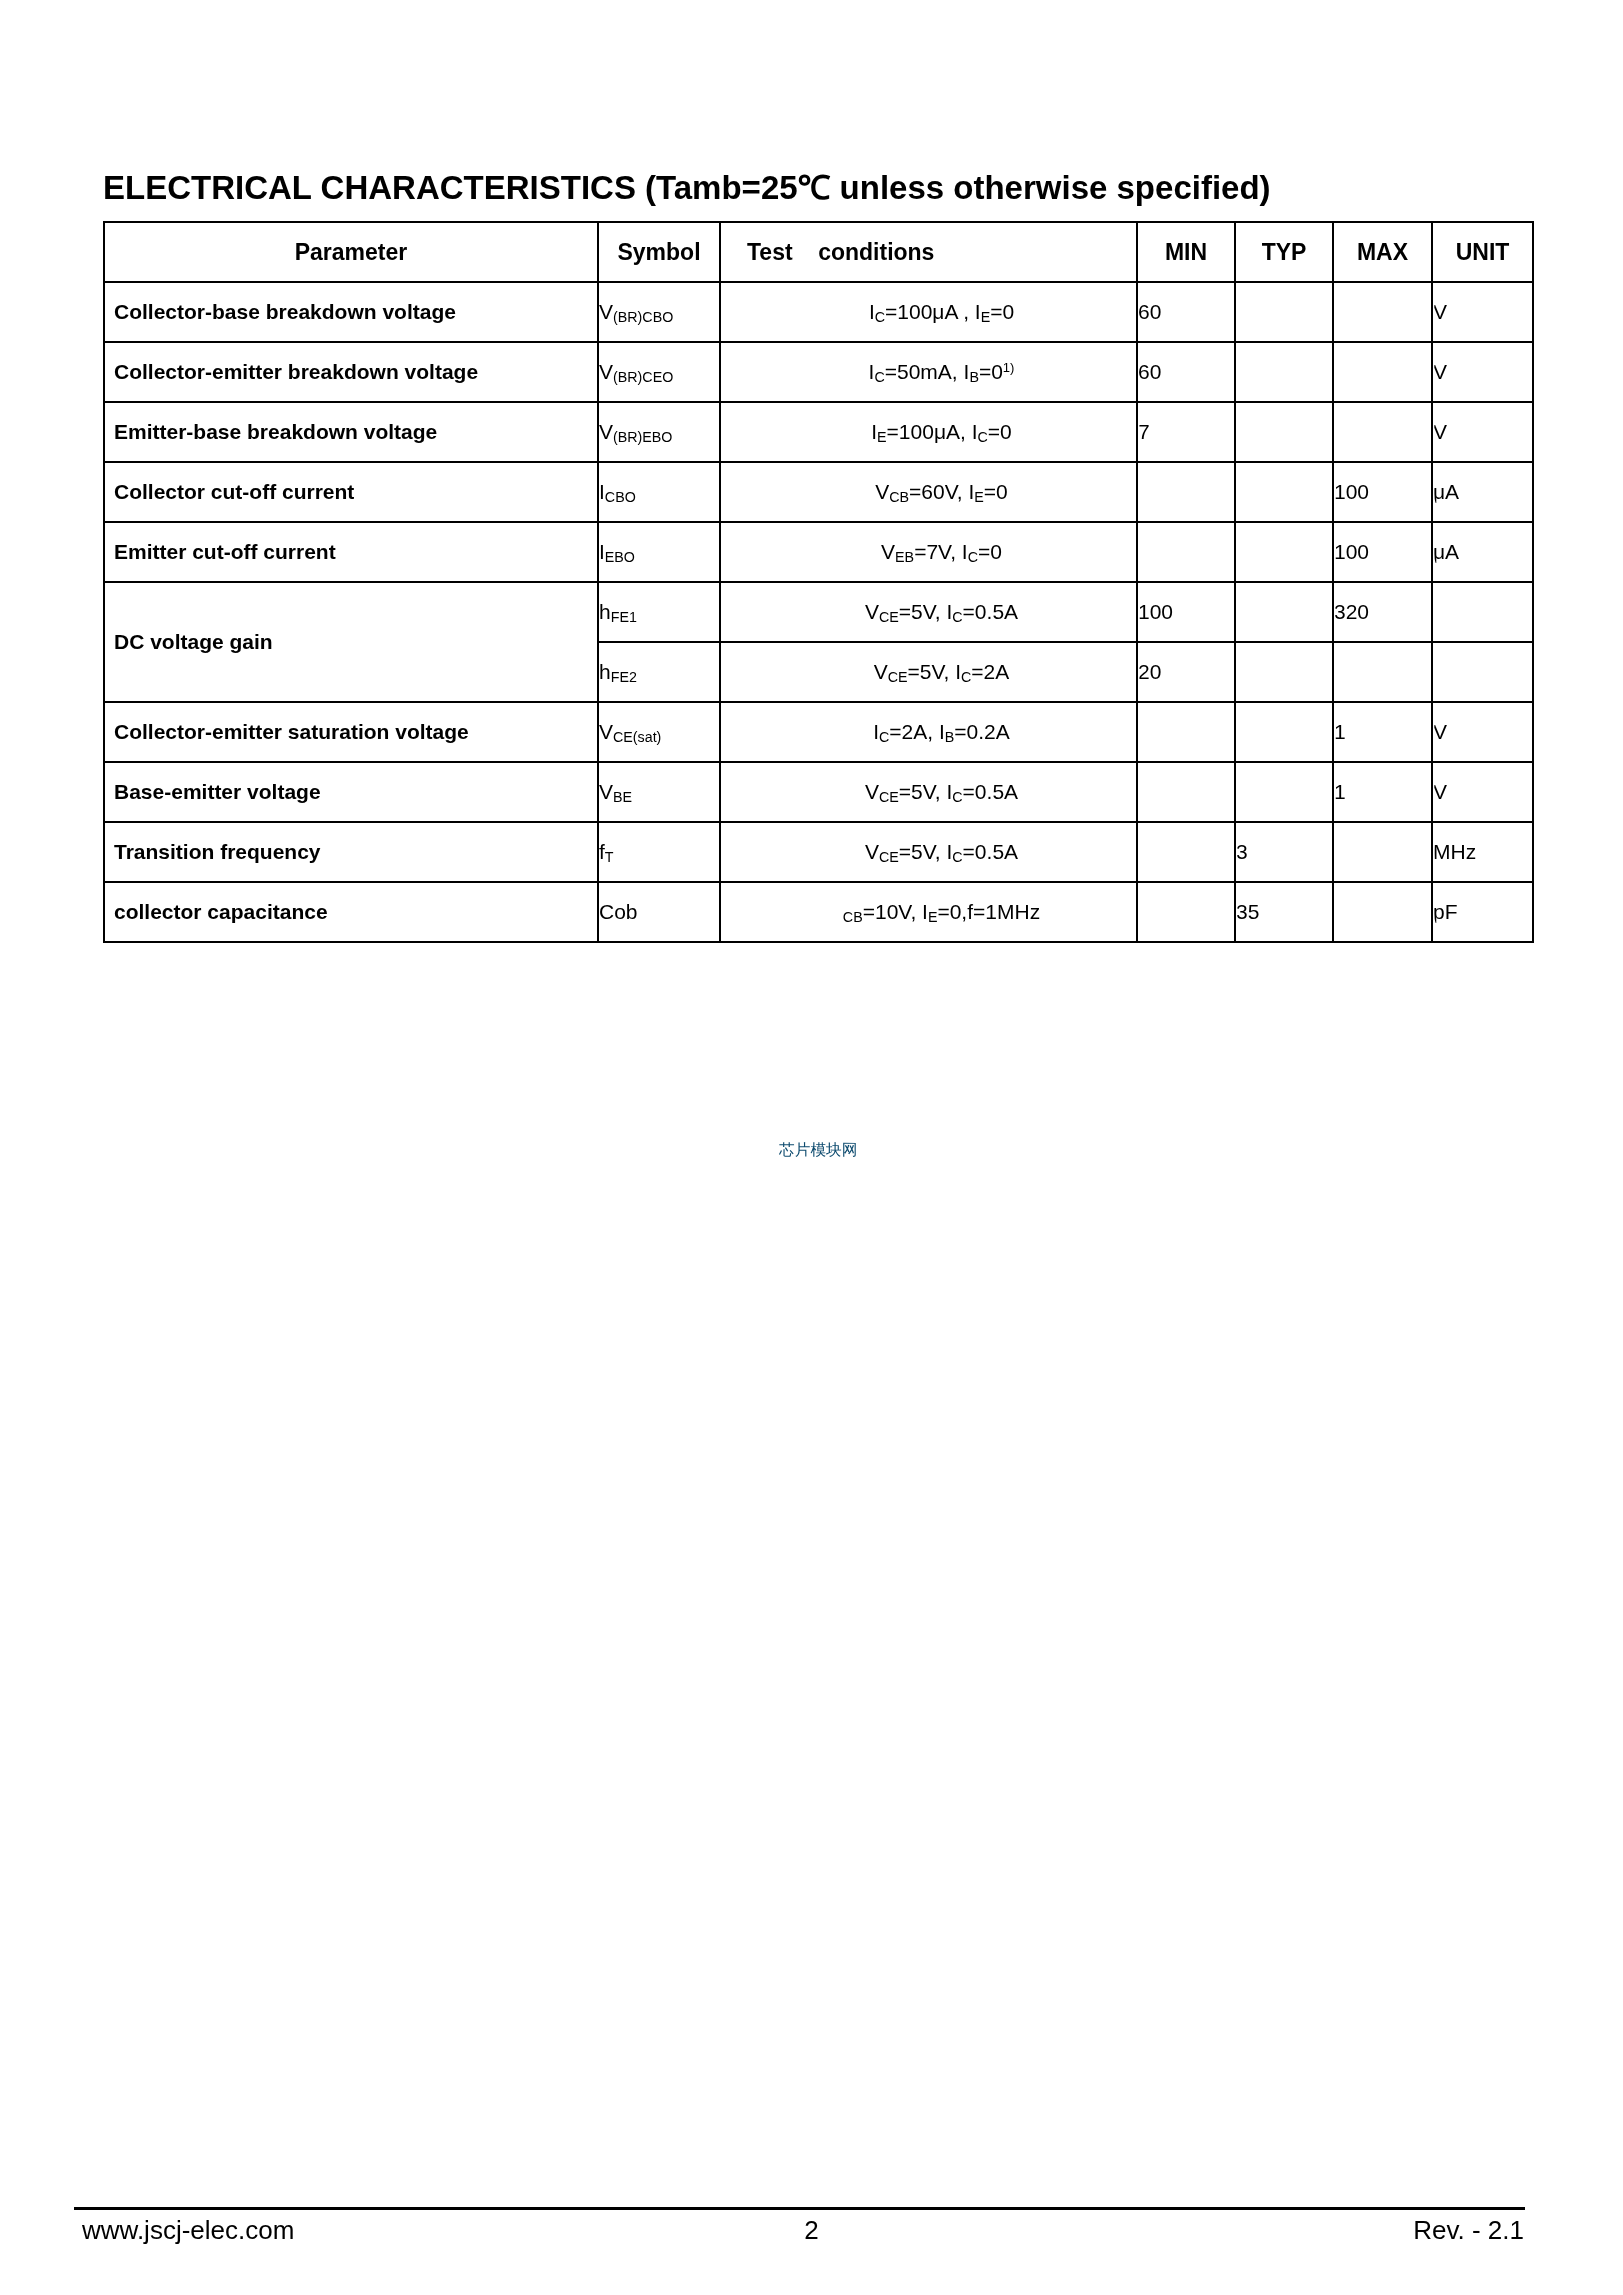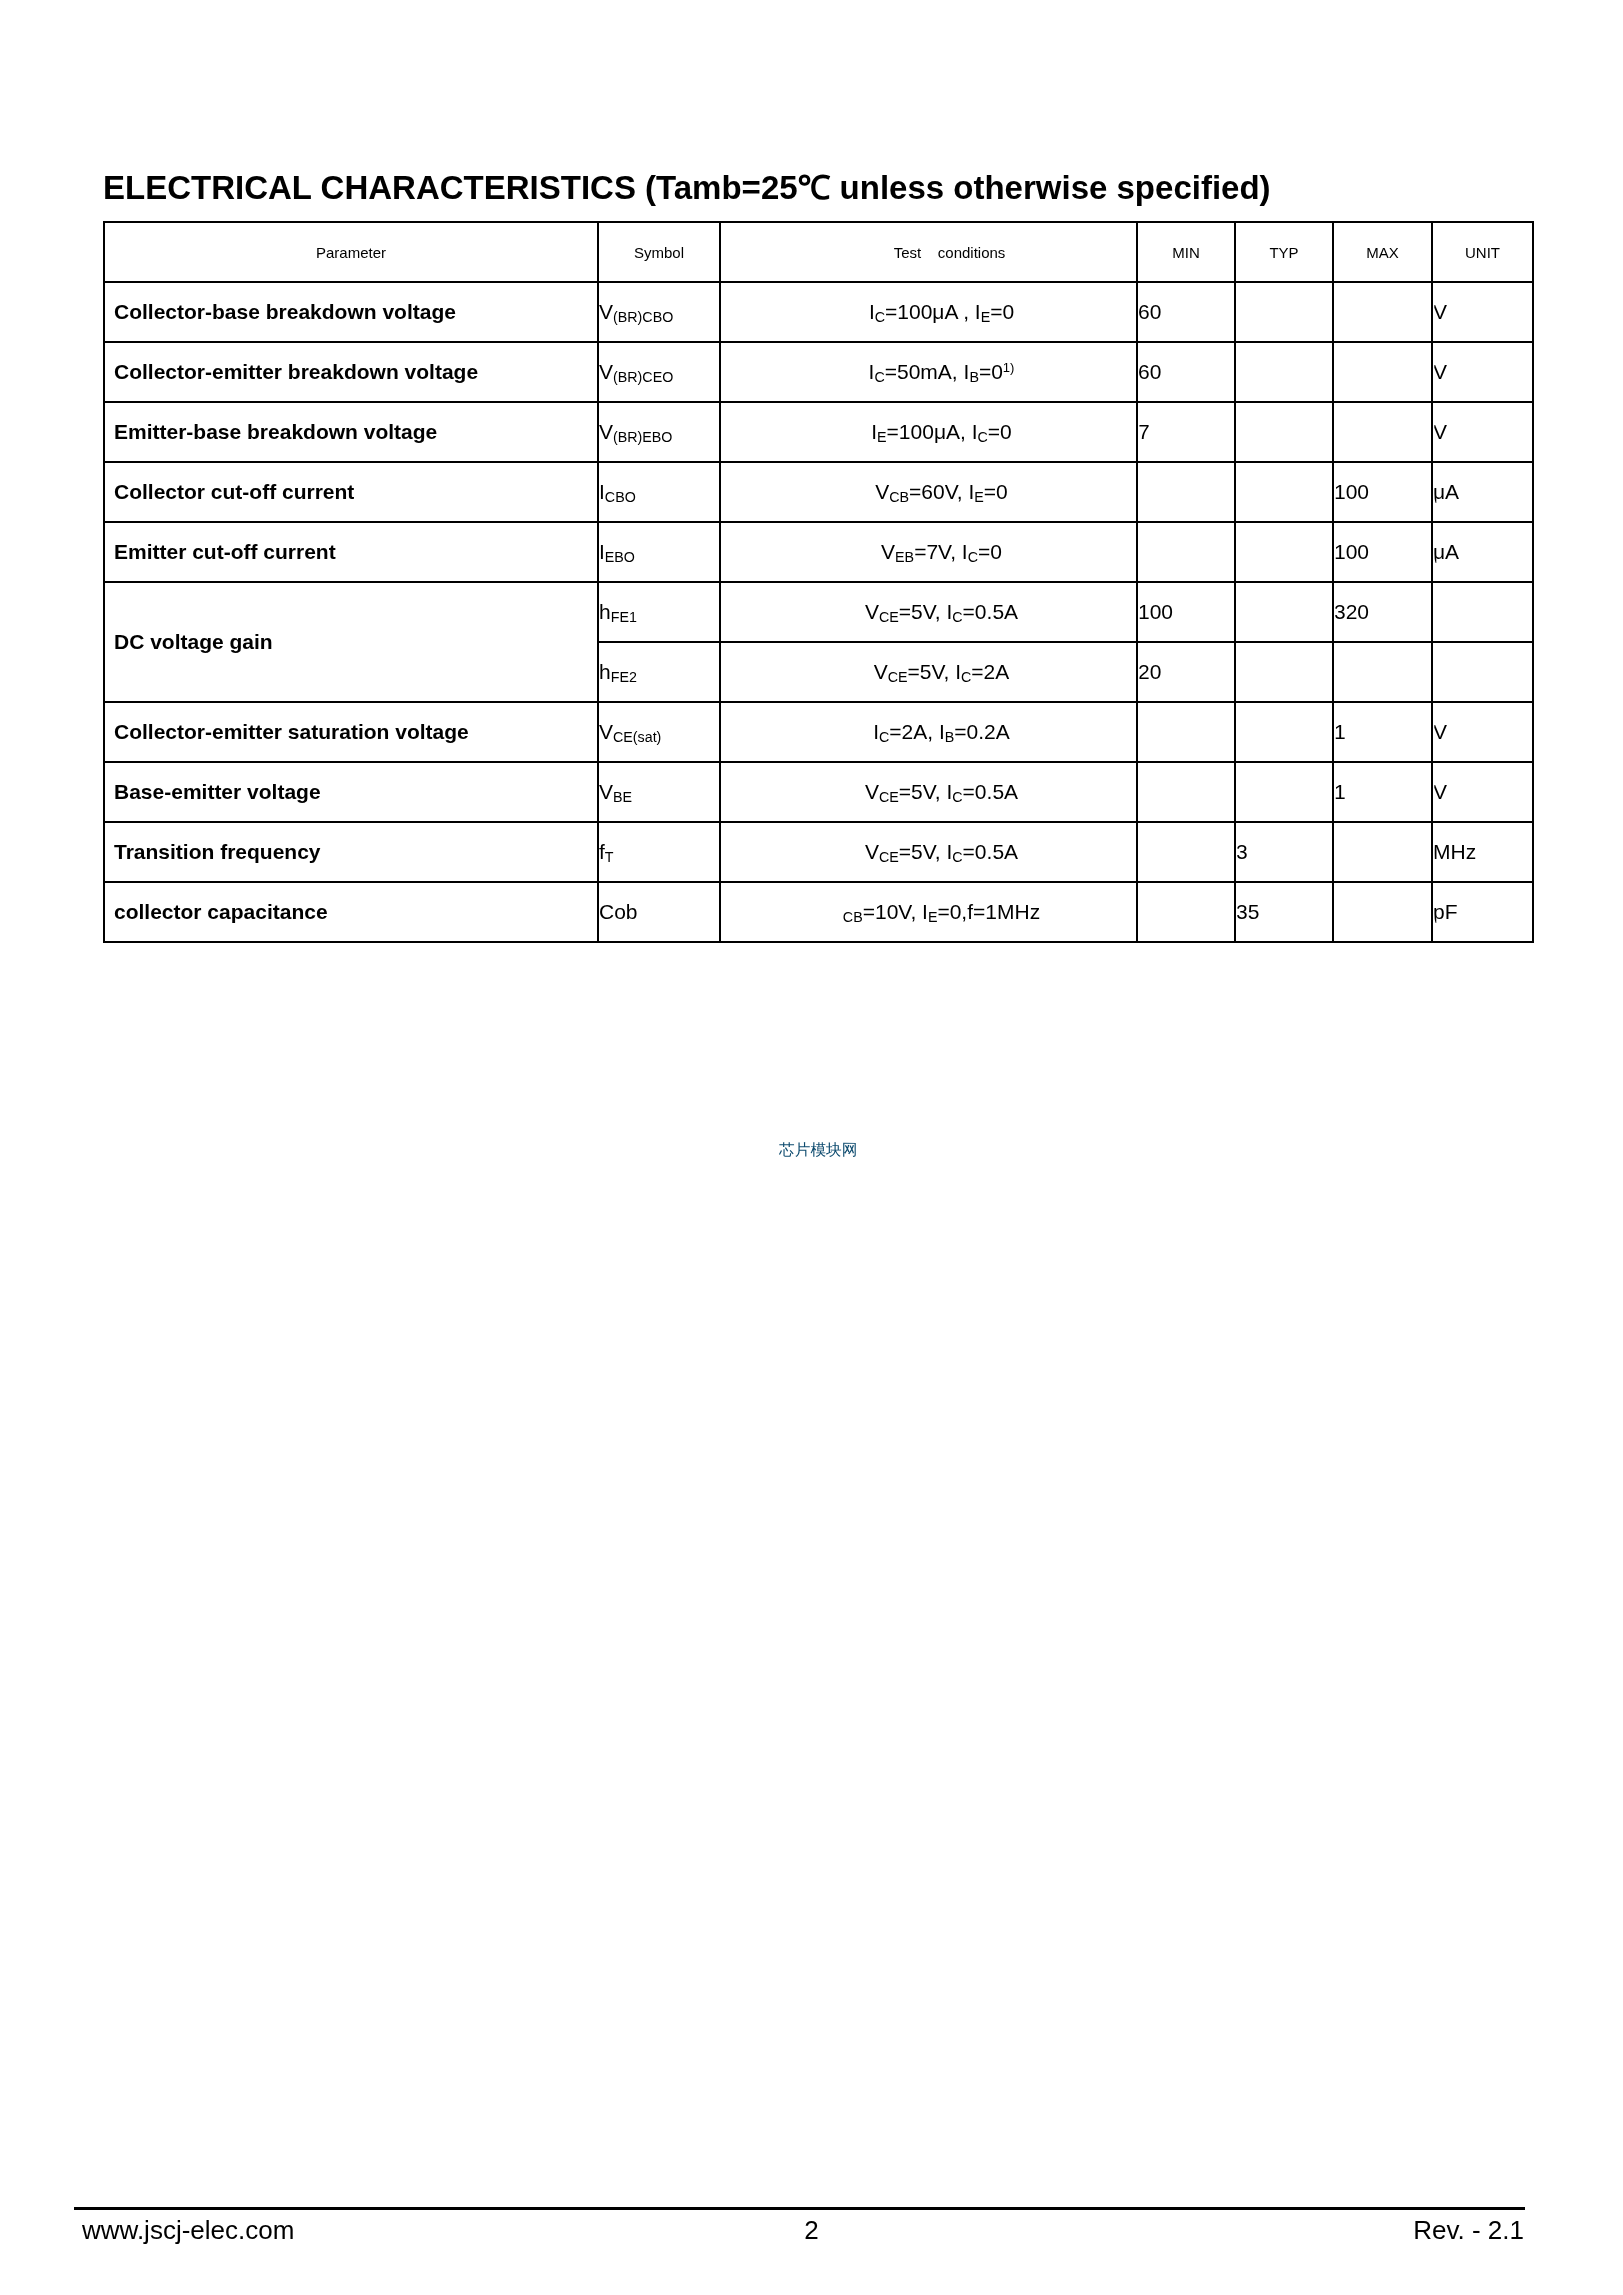--- a/index.html
+++ b/index.html
@@ -38,28 +38,28 @@
     border-right: 2px solid #000;
     border-top: 2.6px solid #000;
     border-bottom: 2.6px solid #000;
     vertical-align: middle;
     font-size: 21px;
     padding: 0;
     overflow: hidden;
   }
   .char-table th {
     height: 58px;
-    font-size: 15px;
-    font-weight: normal;
+    font-size: 23px;
+    font-weight: bold;
     text-align: center;
     white-space: pre;
   }
   .char-table th.h-cond {
-    text-align: center;
-    padding-left: 42px;
+    text-align: left;
+    padding-left: 26px;
   }
   .char-table td {
     height: 58px;
   }
   td.param {
     font-weight: bold;
     text-align: left;
     padding-left: 9px;
   }
   td.sym {

